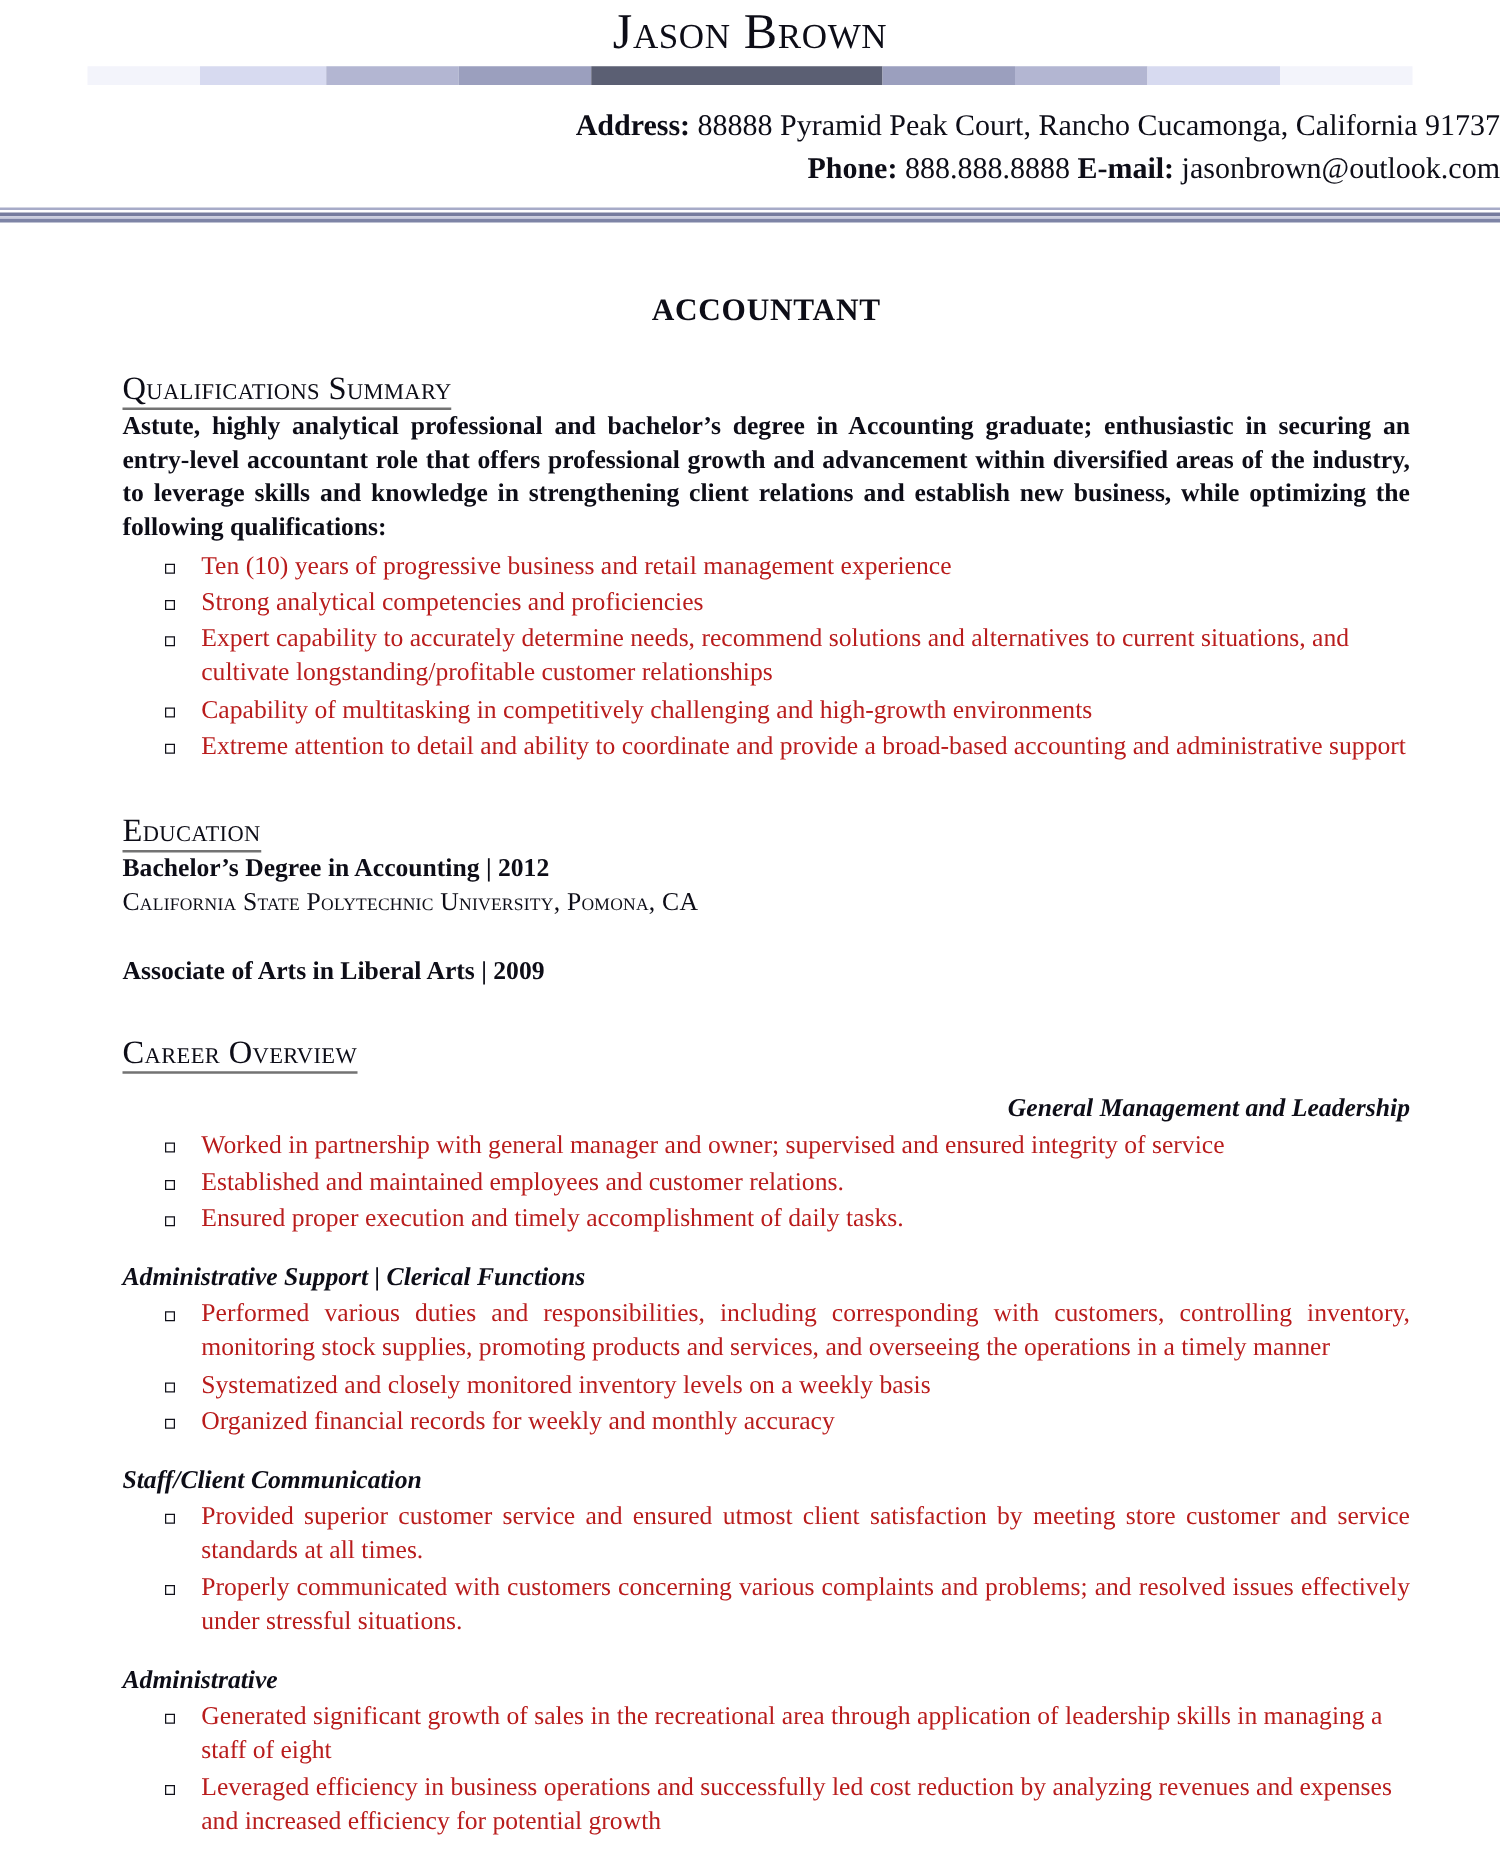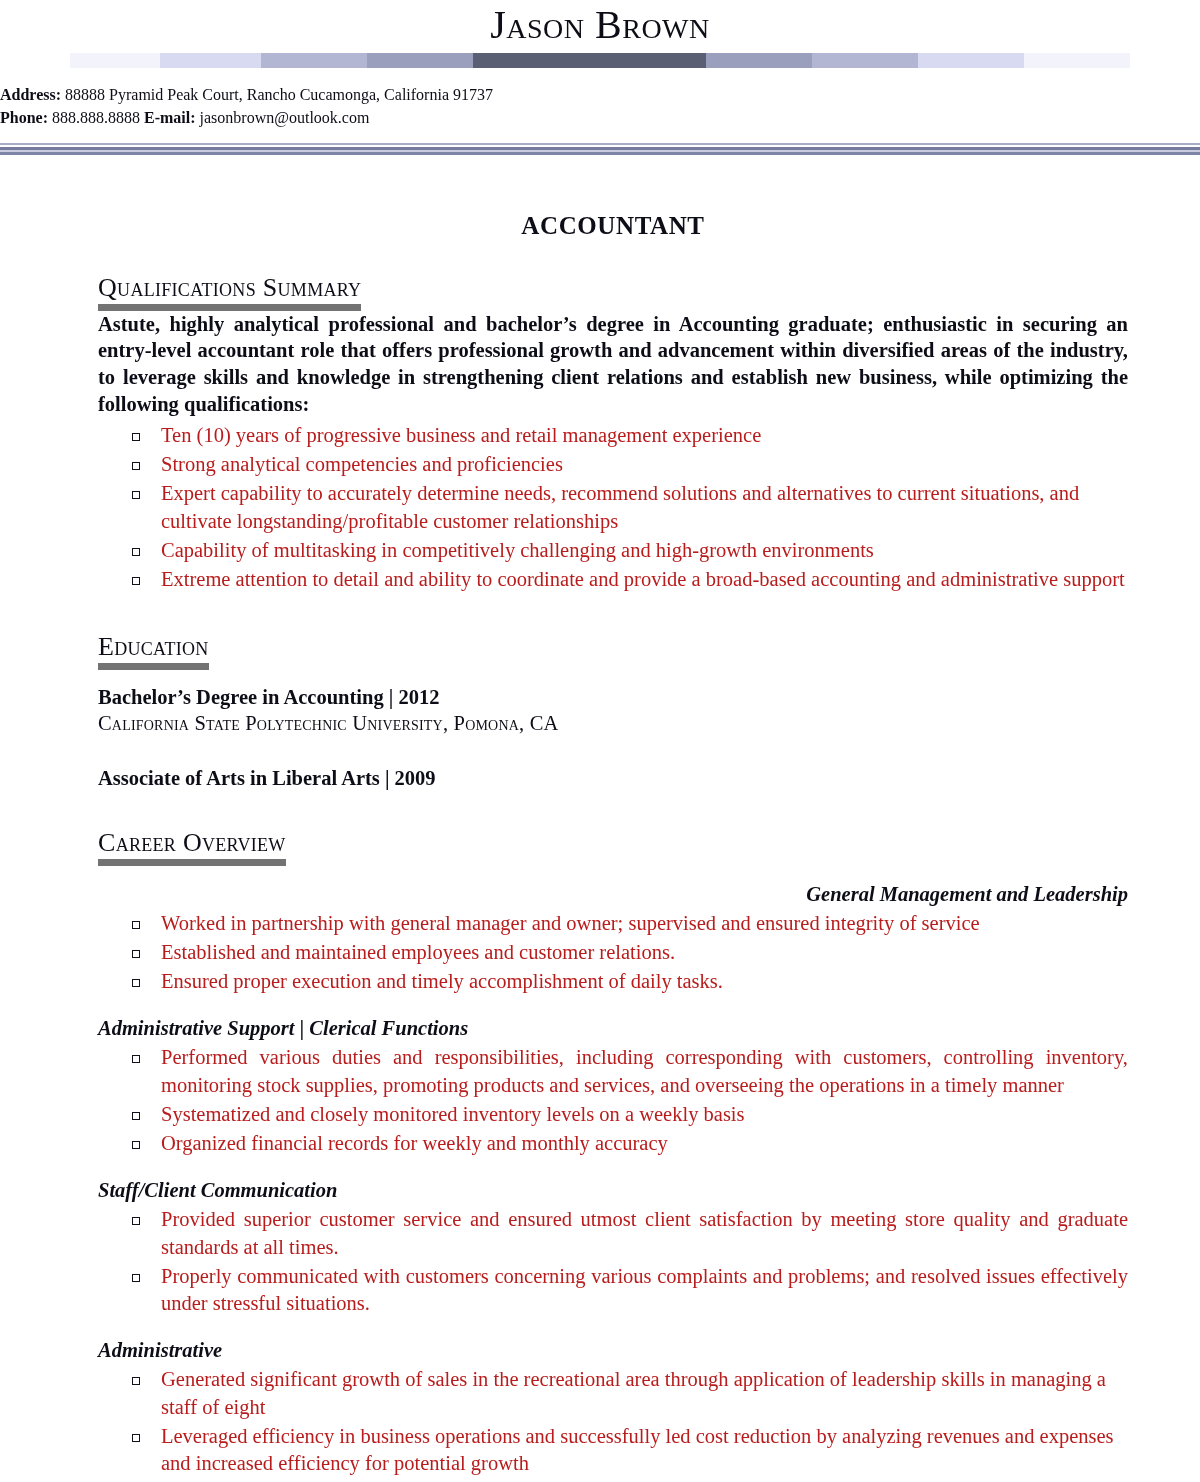--- a/index.html
+++ b/index.html
@@ -43,22 +43,22 @@
   .gb2 { width: 9.5%;  background: #d7daf0; }
   .gb3 { width: 10%;   background: #b3b6d2; }
   .gb4 { width: 10%;   background: #9b9fbe; }
   .gb5 { width: 22%;   background: #5b5f73; }
   .gb6 { width: 10%;   background: #9b9fbe; }
   .gb7 { width: 10%;   background: #b3b6d2; }
   .gb8 { width: 10%;   background: #d7daf0; }
   .gb9 { width: 10%;   background: #f3f4fb; }
 
   .contact {
-    text-align: left;
-    font-size: 16px;
+    text-align: right;
+    font-size: 24px;
     line-height: 1.42;
     margin-top: 16px;
     color: #0d0d17;
   }
   .contact b { font-weight: 700; }
 
   .divider-3d {
     margin-top: 14px;
     width: 100%;
     height: 13px;
@@ -91,21 +91,21 @@
     color: #0d0d17;
   }
 
   .section-heading {
     font-variant: small-caps;
     font-size: 26px;
     font-weight: 400;
     letter-spacing: 0.3px;
     color: #0d0d17;
     display: inline-block;
-    border-bottom: 7px solid #737373;
+    border-bottom: 2px solid #737373;
     padding-bottom: 1px;
     line-height: 1.12;
   }
   .sec-qual   { margin-top: 33px; }
   .sec-edu    { margin-top: 39px; }
   .sec-career { margin-top: 37px; }
 
   .summary-para {
     font-size: 20.5px;
     font-weight: 700;
@@ -132,21 +132,21 @@
     position: absolute;
     left: 34px;
     top: 11px;
     width: 6px;
     height: 6px;
     border: 1.5px solid #11111a;
     background: #ffffff;
   }
   ul.bullets li.justify { text-align: justify; }
 
-  .edu-entry { margin-top: 14px; }
+  .edu-entry { }
   .edu-entry.second { margin-top: 28px; }
   .edu-degree {
     font-size: 20.5px;
     font-weight: 700;
     line-height: 1.3;
     color: #0d0d17;
   }
   .edu-school {
     font-size: 20.5px;
     font-variant: small-caps;
@@ -237,21 +237,21 @@
 
       <div class="subsection">Administrative Support | Clerical Functions</div>
       <ul class="bullets">
         <li class="justify">Performed various duties and responsibilities, including corresponding with customers, controlling inventory, monitoring stock supplies, promoting products and services, and overseeing the operations in a timely manner</li>
         <li>Systematized and closely monitored inventory levels on a weekly basis</li>
         <li>Organized financial records for weekly and monthly accuracy</li>
       </ul>
 
       <div class="subsection">Staff/Client Communication</div>
       <ul class="bullets">
-        <li class="justify">Provided superior customer service and ensured utmost client satisfaction by meeting store quality and graduate standards at all times.</li>
+        <li class="justify">Provided superior customer service and ensured utmost client satisfaction by meeting store customer and service standards at all times.</li>
         <li class="justify">Properly communicated with customers concerning various complaints and problems; and resolved issues effectively under stressful situations.</li>
       </ul>
 
       <div class="subsection">Administrative</div>
       <ul class="bullets">
         <li>Generated significant growth of sales in the recreational area through application of leadership skills in managing a staff of eight</li>
         <li>Leveraged efficiency in business operations and successfully led cost reduction by analyzing revenues and expenses and increased efficiency for potential growth</li>
 
       </ul>
     </div>

